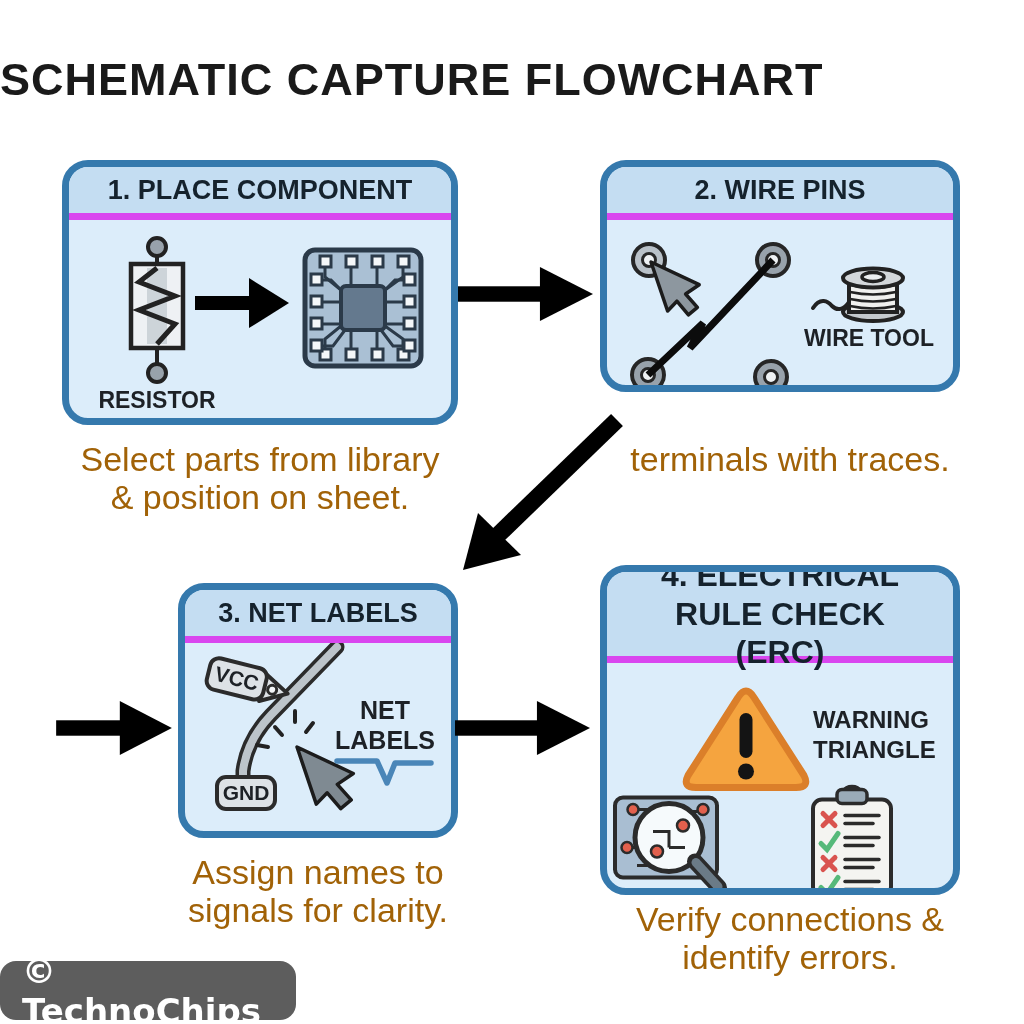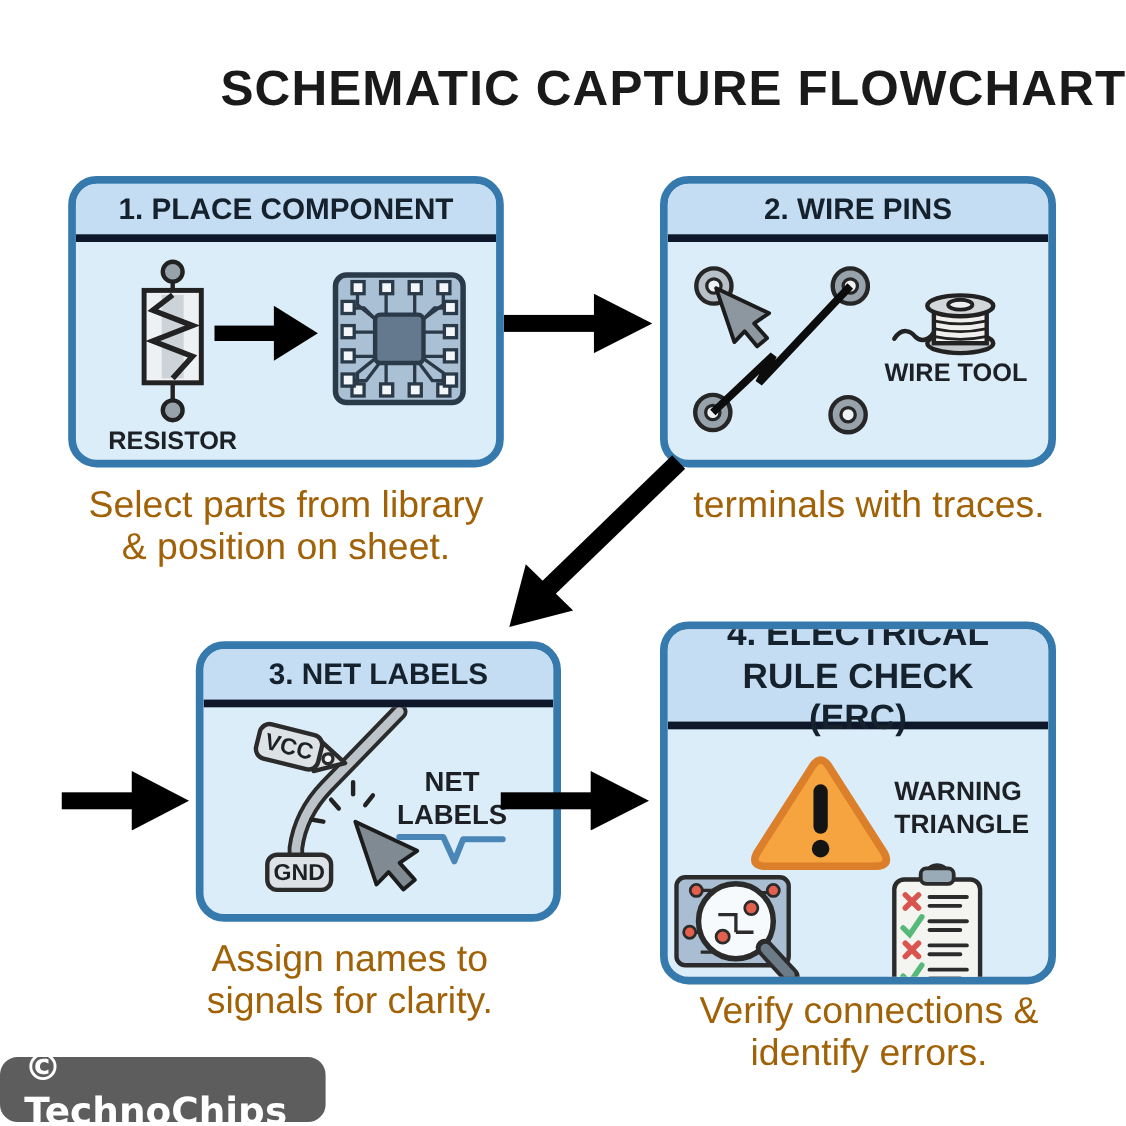--- a/index.html
+++ b/index.html
@@ -1,22 +1,22 @@
 <!DOCTYPE html>
 <html><head>
 <meta charset="utf-8">
 <style>
   html,body{margin:0;padding:0;background:#ffffff;}
   .canvas{position:relative;width:1024px;height:1024px;background:#ffffff;overflow:hidden;
           font-family:"Liberation Sans", sans-serif;}
-  .title{position:absolute;left:0;right:0;top:54px;text-align:right;
+  .title{position:absolute;left:0;right:0;top:54px;text-align:left;
          font-size:45px;font-weight:bold;color:#1a1a1a;letter-spacing:1px;}
   .step-box{position:absolute;border:7px solid #3579ad;border-radius:26px;
             background:#dcedfa;box-sizing:border-box;overflow:hidden;}
-  .step-header{background:#c4ddf2;border-bottom:7px solid #0f172a;
+  .step-header{background:#c4ddf2;border-bottom:7px solid #d946ef;
                display:flex;align-items:center;justify-content:center;text-align:center;
                font-weight:bold;color:#15222d;font-size:27px;line-height:1.2;}
   .step-body{position:relative;width:100%;}
   .step-body svg{display:block;width:100%;height:100%;}
   .caption{position:absolute;width:420px;text-align:center;color:#a16207;
            font-size:34px;line-height:1.12;}
   .flow-arrow{position:absolute;}
   .footer{position:absolute;left:0;top:961px;width:296px;height:59px;background:#5d5d5d;
           border-radius:16px;display:flex;align-items:center;box-sizing:border-box;
           padding-left:22px;color:#ffffff;font-weight:bold;font-size:34px;
@@ -88,21 +88,21 @@
             <rect x="335" y="54" width="11" height="11"></rect>
               <rect x="335" y="76" width="11" height="11"></rect>
             <rect x="335" y="98" width="11" height="11"></rect>
               <rect x="335" y="120" width="11" height="11"></rect>
           </g>
         </g>
       </svg>
     </div>
   </div>
 
-  <div class="step-box" style="left:600px;top:160px;width:360px;height:265px;">
+  <div class="step-box" style="left:600px;top:160px;width:360px;height:232px;">
     <div class="step-header" style="height:46px;">2. WIRE PINS</div>
     <div class="step-body" style="height:198px;">
       <svg viewBox="0 0 346 198">
         <g>
           <circle cx="42" cy="40" r="16" fill="#b9c1c8" stroke="#262626" stroke-width="4"></circle>
           <circle cx="42" cy="40" r="6.5" fill="#eef1f3" stroke="#262626" stroke-width="3"></circle>
           <circle cx="166" cy="40" r="16" fill="#98a2ab" stroke="#262626" stroke-width="4"></circle>
           <circle cx="166" cy="40" r="6.5" fill="#eef1f3" stroke="#262626" stroke-width="3"></circle>
           <circle cx="41" cy="155" r="16" fill="#98a2ab" stroke="#262626" stroke-width="4"></circle>
           <circle cx="41" cy="155" r="6.5" fill="#eef1f3" stroke="#262626" stroke-width="3"></circle>
@@ -122,21 +122,21 @@
               <path d="M243,86 q23,5 46,0"></path>
           </g>
           <ellipse cx="266" cy="58" rx="30" ry="9.5" fill="#d3d7da" stroke="#222" stroke-width="4"></ellipse>
           <ellipse cx="266" cy="57" rx="11" ry="4.5" fill="#eceff1" stroke="#222" stroke-width="3.5"></ellipse>
         </g>
         <text x="262" y="126" font-size="23" text-anchor="middle">WIRE TOOL</text>
       </svg>
     </div>
   </div>
 
-  <div class="step-box" style="left:178px;top:583px;width:332px;height:255px;">
+  <div class="step-box" style="left:178px;top:583px;width:280px;height:255px;">
     <div class="step-header" style="height:46px;">3. NET LABELS</div>
     <div class="step-body" style="height:188px;">
       <svg viewBox="0 0 266 188">
 
         <g>
           <path d="M 152,4 L 86,72 Q 62,97 58,128 L 58,138" fill="none" stroke="#2b2b2b" stroke-width="15" stroke-linecap="round"></path>
           <path d="M 152,4 L 86,72 Q 62,97 58,128 L 58,138" fill="none" stroke="#bcc4ca" stroke-width="8" stroke-linecap="round"></path>
         </g>
 
         <g transform="rotate(14 60 40)">

